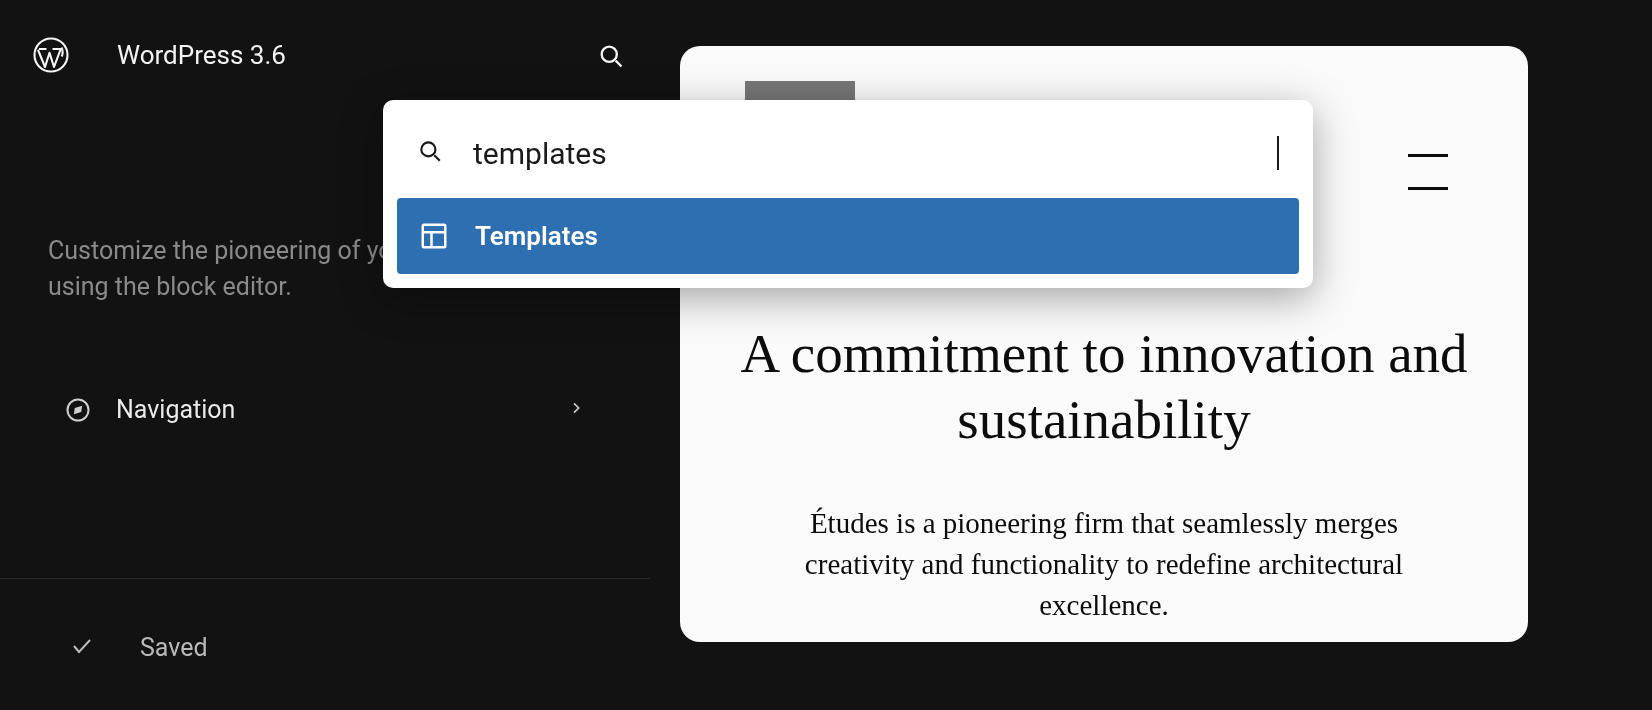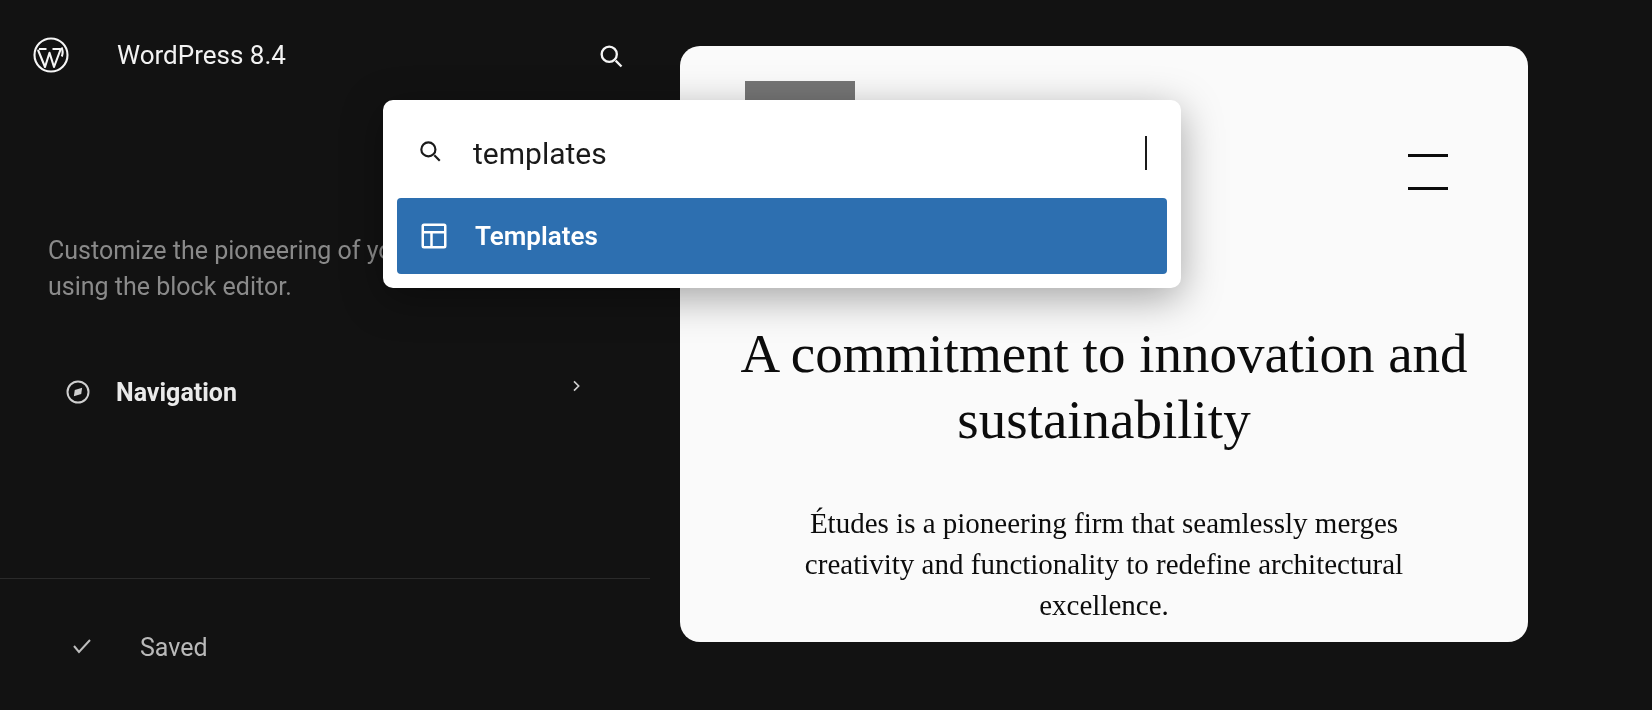--- a/index.html
+++ b/index.html
@@ -69,23 +69,23 @@
     line-height: 1.45;
     color: #8a8a8a;
     max-width: 520px;
   }
 
   .nav-list {
     margin-top: 72px;
   }
   .nav-item {
     display: flex;
+    align-items: center;
     height: 64px;
     position: relative;
-    font-weight: bold;
   }
   .nav-item-icon {
     width: 28px; height: 28px;
     display: flex; align-items: center; justify-content: center;
     margin-left: 16px;
   }
   .nav-item-icon svg { width: 28px; height: 28px; }
   .nav-item-label {
     margin-left: 24px;
     font-size: 25px;
@@ -174,21 +174,21 @@
     font-size: 29px;
     line-height: 1.42;
     padding: 0 40px;
   }
 
   
   .command-palette {
     position: absolute;
     left: 383px;
     top: 100px;
-    width: 798px;
+    width: 930px;
     background: #fff;
     border-radius: 10px;
     box-shadow: 0 10px 40px rgba(0,0,0,0.35);
     padding: 14px 14px;
     color: #1a1a1a;
   }
   .cp-search {
     display: flex;
     align-items: center;
     height: 78px;
@@ -243,21 +243,21 @@
 
 <div class="topbar">
   <span class="wp-logo">
     <svg viewBox="0 0 24 24" fill="none" stroke="#f5f5f5" stroke-width="1.4">
       <circle cx="12" cy="12" r="11"></circle>
       <path d="M3.5 9 L8 20 L11 10.5 L14 20 L18.5 8" stroke-linecap="round" stroke-linejoin="round"></path>
       <path d="M4 8 h5 M13 8 h5"></path>
       <path d="M19 7 c1 2 1 4 0.2 6"></path>
     </svg>
   </span>
-  <span class="site-title">WordPress 8.4</span>
+  <span class="site-title">WordPress 3.6</span>
   <span class="toolbar-search">
     <svg viewBox="0 0 24 24" fill="none" stroke="#f5f5f5" stroke-width="2">
       <circle cx="10.5" cy="10.5" r="6.5"></circle>
       <line x1="16" y1="16" x2="21" y2="21"></line>
     </svg>
   </span>
 </div>
 
 <div class="sidebar-body">
   <p class="sidebar-desc">Customize the pioneering of your website using the block editor.</p>

